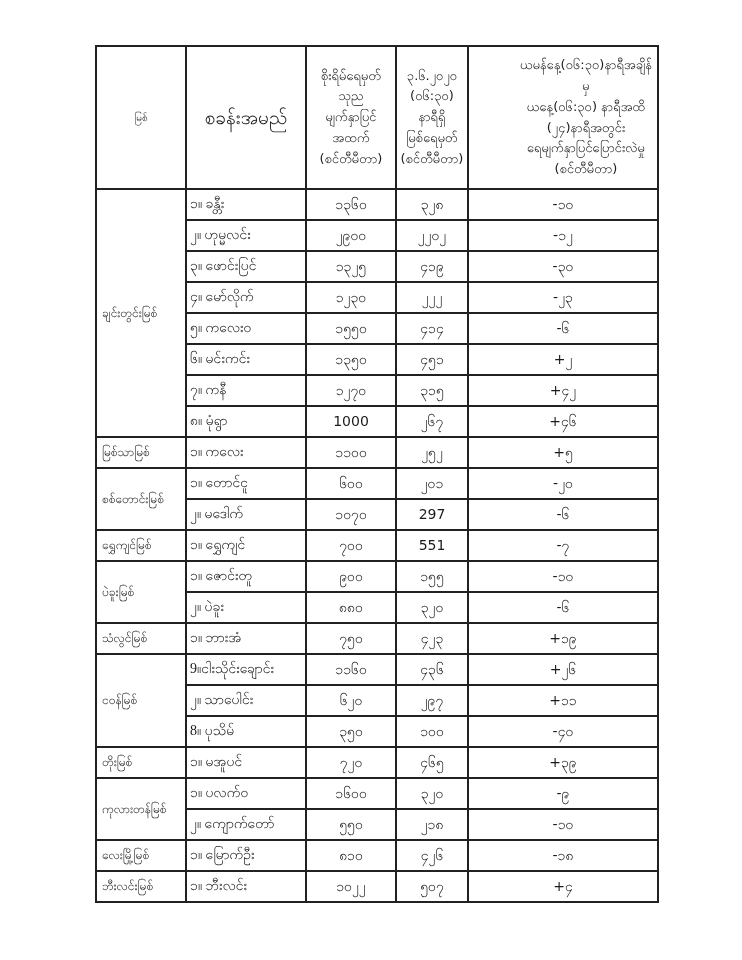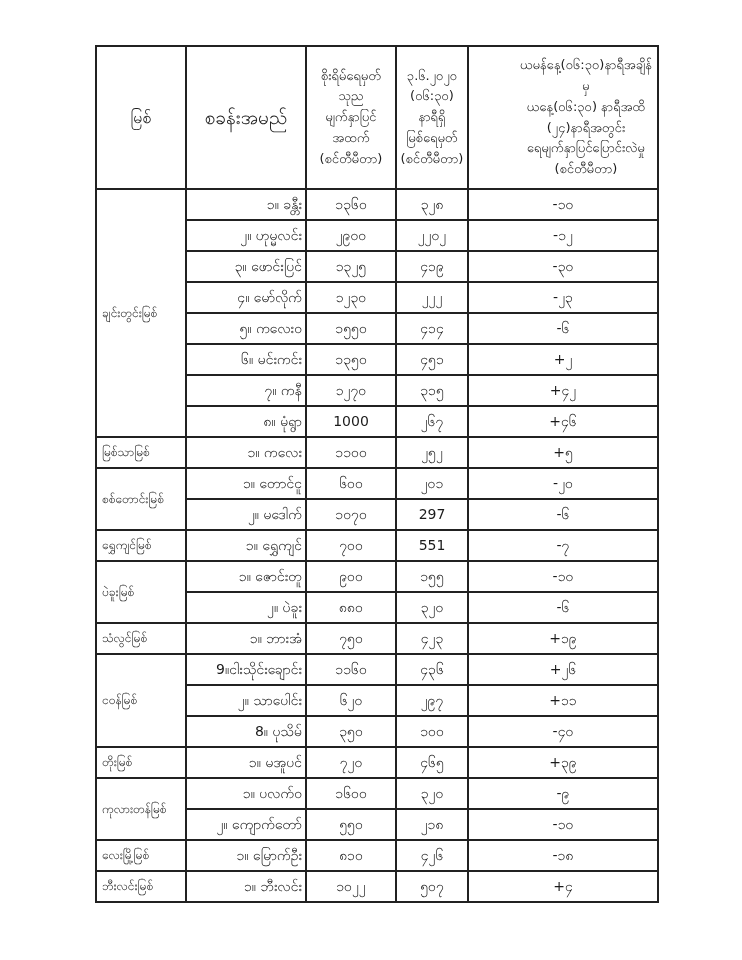--- a/index.html
+++ b/index.html
@@ -33,40 +33,41 @@
     font-weight: normal;
     text-align: center;
     vertical-align: middle;
     white-space: pre-line;
     font-size: 13px;
     line-height: 1.6;
     padding: 4px 2px;
     height: 143px;
     border-radius: 25px;
   }
-  th.h-river   { width: 90px;  font-size: 16px; }
+  th.h-river   { width: 90px;  font-size: 10px; }
   th.h-station { width: 120px; font-size: 19px; }
   th.h-danger  { width: 90px; }
   th.h-current { width: 72px; margin-left: 22px; }
   th.h-change  { width: 190px; font-size: 13px; padding-left: 48px; }
   
   tbody tr { height: 31px; }
   tbody td {
     font-size: 14px;
     line-height: 1.2;
     vertical-align: middle;
     padding: 1px 3px;
   }
   td.river-cell {
     text-align: left;
     padding-left: 5px;
     font-size: 12px;
   }
   td.station-cell {
-    text-align: right;
+    text-align: left;
+    font-family: Liberation Serif, serif;
   }
   td.num-cell {
     text-align: center;
   }
 </style>
 </head>
 <body>
 
 <div class="sheet">
   <table class="report">

